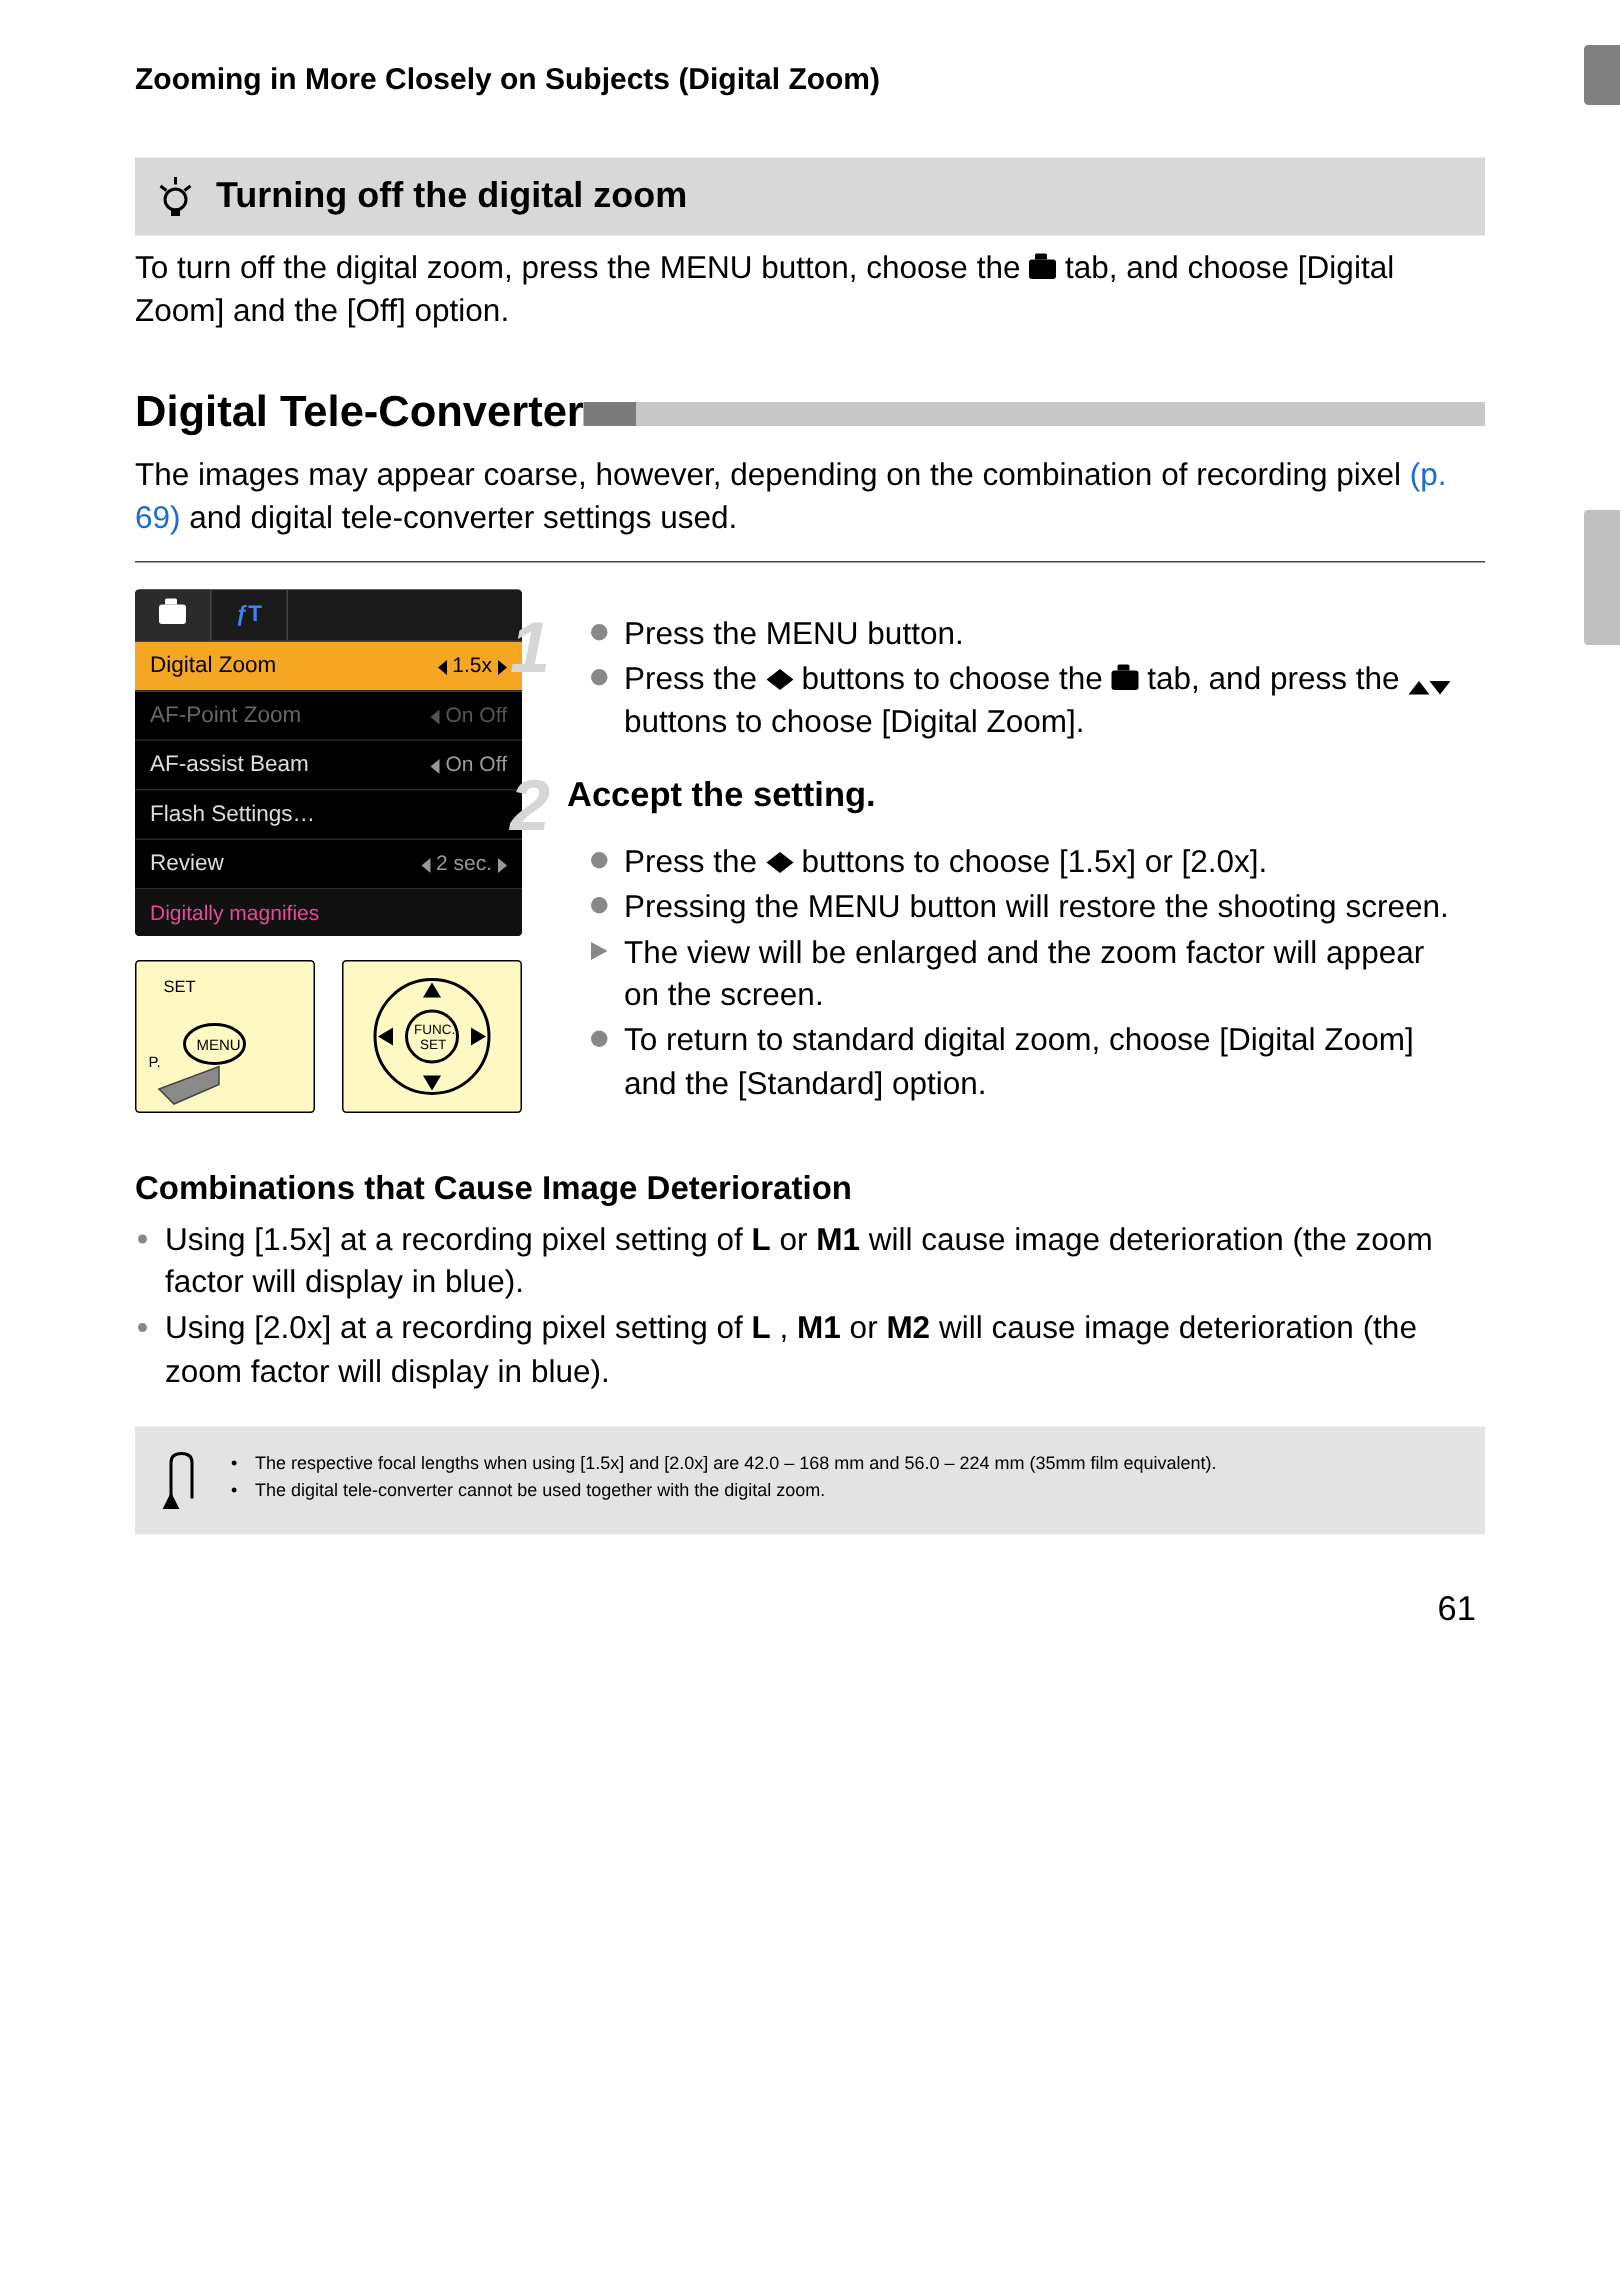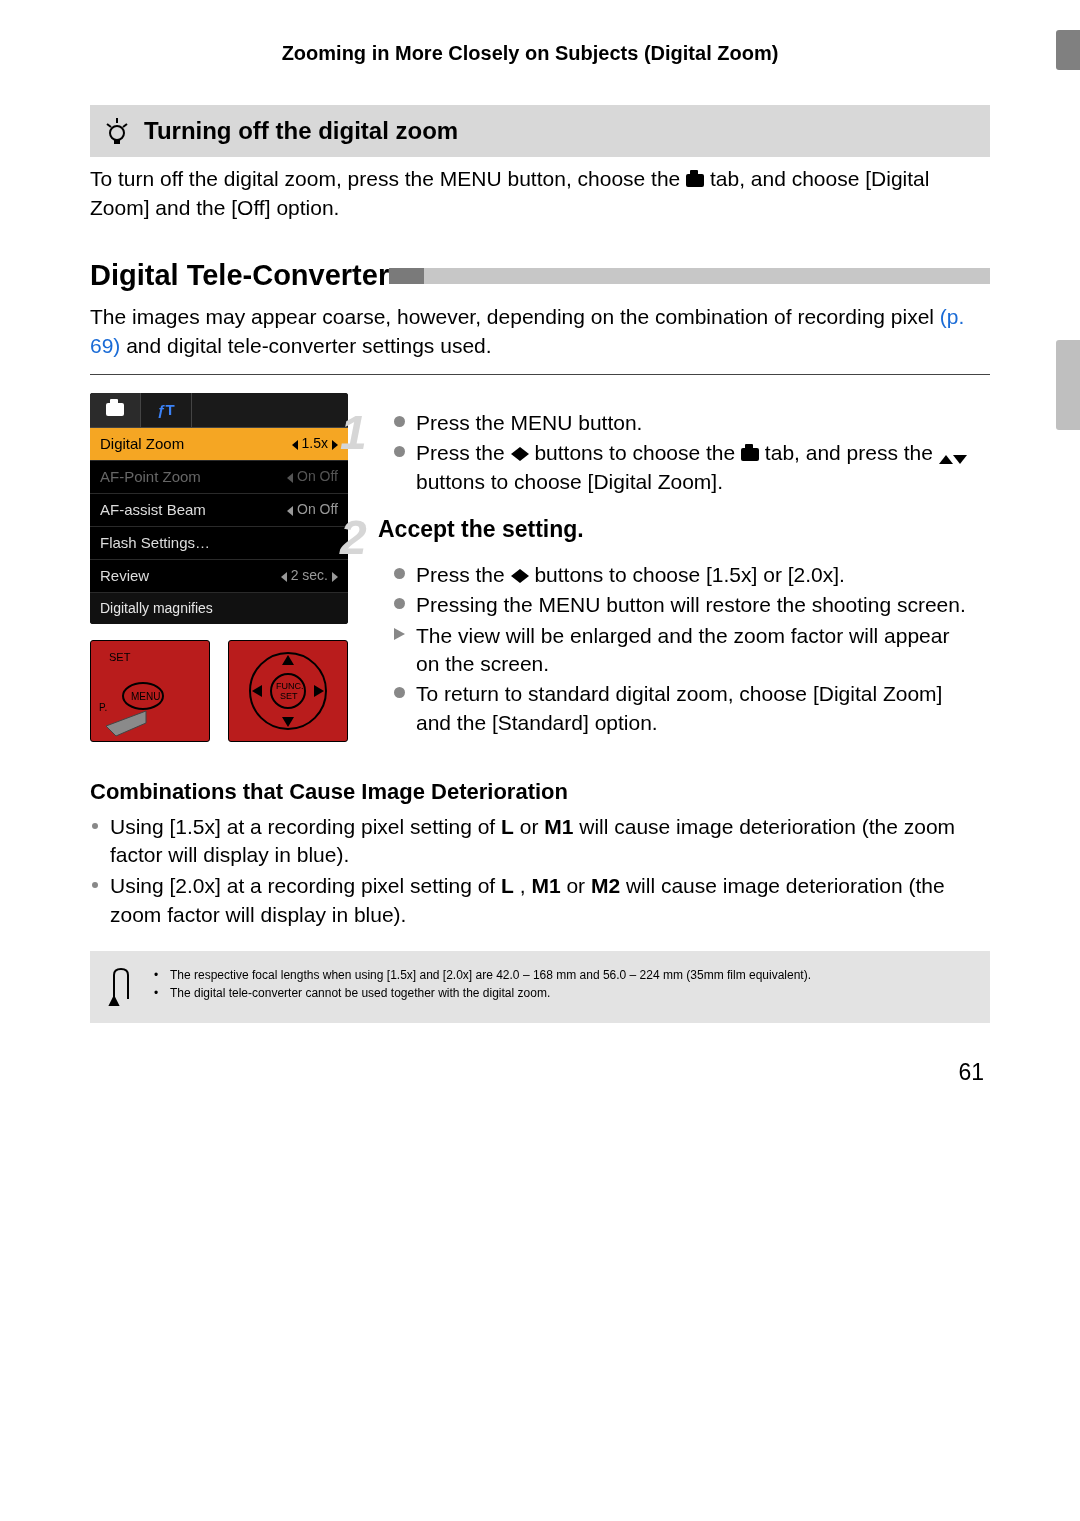--- a/index.html
+++ b/index.html
@@ -1,19 +1,19 @@
 <!DOCTYPE html>
 <html><head>
 <meta charset="utf-8">
 <style>
   html,body{margin:0;padding:0;background:#fff;font-family:Arial,Helvetica,sans-serif;color:#000;font-size:21px;line-height:1.35}
   .page{width:1080px;min-height:1521px;position:relative;box-sizing:border-box;padding:40px 90px 40px 90px}
   .thumb-tab{position:absolute;right:0;top:30px;width:24px;height:40px;background:#808080;border-radius:3px 0 0 3px}
   .thumb-tab2{position:absolute;right:0;top:340px;width:24px;height:90px;background:#bfbfbf;border-radius:3px 0 0 3px}
-  .header-row{text-align:center;font-weight:bold;font-size:20px;margin-bottom:38px;padding-right:20px}
+  .header-row{text-align:left;font-weight:bold;font-size:20px;margin-bottom:38px;padding-right:20px}
   .tip-box{background:#d8d8d8;padding:10px 14px;display:flex;align-items:center;gap:14px;font-weight:bold;font-size:24px;margin-bottom:8px}
   .para{margin:0 0 6px 0}
   .link{color:#1a6bd6}
   .sec-title-row{display:flex;align-items:center;margin:34px 0 8px 0}
   .sec-title{font-family:Arial,Helvetica,sans-serif;font-weight:900;font-size:29px;letter-spacing:0}
   .sec-bar{flex:1;height:16px;background:linear-gradient(to right,#7a7a7a 0,#7a7a7a 35px,#c7c7c7 35px,#c7c7c7 100%)}
   hr.thin{border:none;border-top:1px solid #444;margin:14px 0 18px 0}
   .two-col{display:flex;gap:28px;align-items:flex-start}
   .left-col{width:260px;flex:0 0 auto}
   .right-col{flex:1}
@@ -21,27 +21,27 @@
   .lcd{width:258px;background:#000;border-radius:3px;overflow:hidden;font-size:15px;color:#ddd}
   .lcd-tabs{display:flex;align-items:center;height:34px;background:#1a1a1a;border-bottom:1px solid #444}
   .lcd-tab{width:50px;height:100%;display:flex;align-items:center;justify-content:center;border-right:1px solid #444}
   .lcd-tab.sel{background:#2b2b2b}
   .lcd-row{display:flex;justify-content:space-between;align-items:center;padding:4px 10px;height:24px;border-bottom:1px solid #2a2a2a}
   .lcd-row.hl{background:#f5a623;color:#000}
   .lcd-row .val{color:#999;font-size:14px}
   .lcd-row.hl .val{color:#000}
   .lcd-row.dim{color:#666}
   .lcd-row.dim .val{color:#555}
-  .lcd-foot{padding:6px 10px;background:#111;color:#e5e5e5;font-size:14px}
+  .lcd-foot{padding:6px 10px;background:#111;color:#ec4899;font-size:14px}
   .arrow-tri{width:0;height:0;border-top:5px solid transparent;border-bottom:5px solid transparent;display:inline-block;vertical-align:middle}
   .arrow-l{border-right:6px solid currentColor;margin-right:4px}
   .arrow-r{border-left:6px solid currentColor;margin-left:4px}
   
   .diagrams{display:flex;gap:18px;margin-top:16px}
-  .diag{width:118px;height:100px;border:1.5px solid #000;border-radius:3px;position:relative;background:#b91c1c}
+  .diag{width:118px;height:100px;border:1.5px solid #000;border-radius:3px;position:relative;background:#fef9c3}
   .step{position:relative;margin-bottom:18px}
   .step-num{position:absolute;left:-38px;top:-8px;font-family:Arial;font-weight:900;font-size:48px;color:#d6d6d6;font-style:italic}
   .step-title{font-weight:bold;font-size:23px;margin:0 0 6px 0}
   .blist{list-style:none;padding:0;margin:16px}
   .blist li{position:relative;padding-left:22px;margin:2px 0}
   .blist li::before{content:"";position:absolute;left:0;top:7px;width:11px;height:11px;border-radius:50%;background:#888}
   .blist li.tri::before{width:0;height:0;border-radius:0;background:none;border-top:6px solid transparent;border-bottom:6px solid transparent;border-left:11px solid #888;top:6px}
   .sub-head{font-weight:bold;font-size:22px;margin:22px 0 6px 0}
   .dot-list{list-style:none;padding:0;margin:0}
   .dot-list li{position:relative;padding-left:20px;margin:3px 0}

